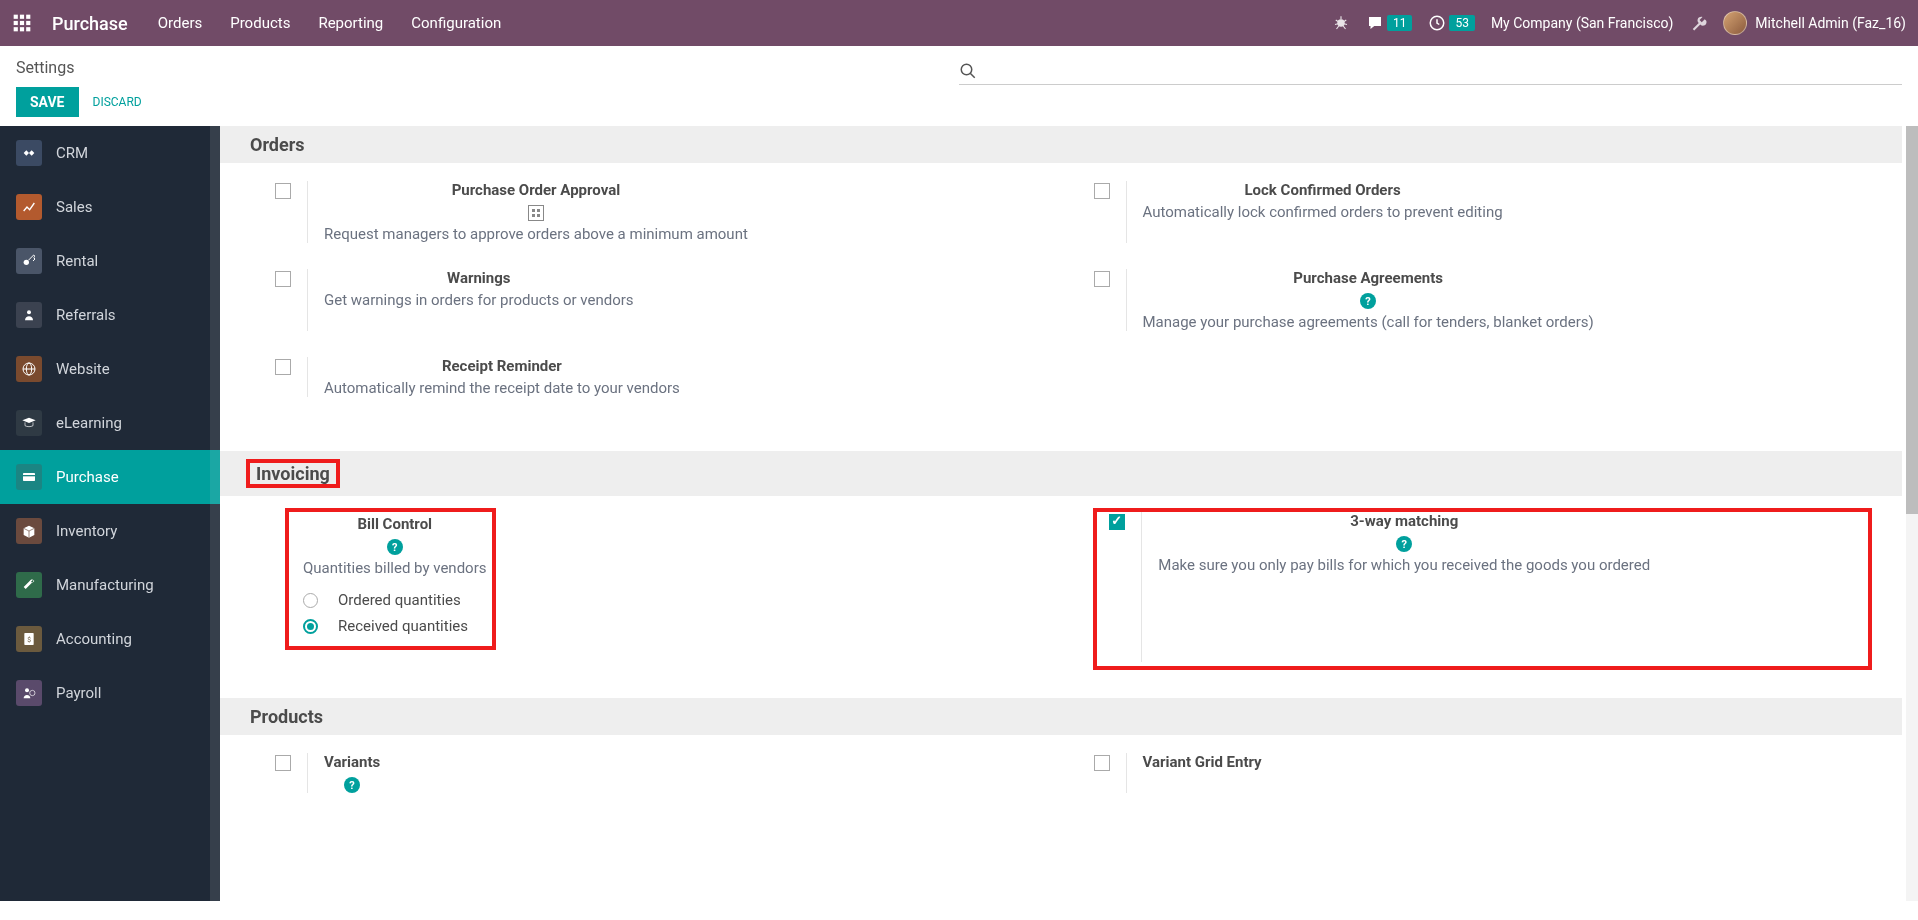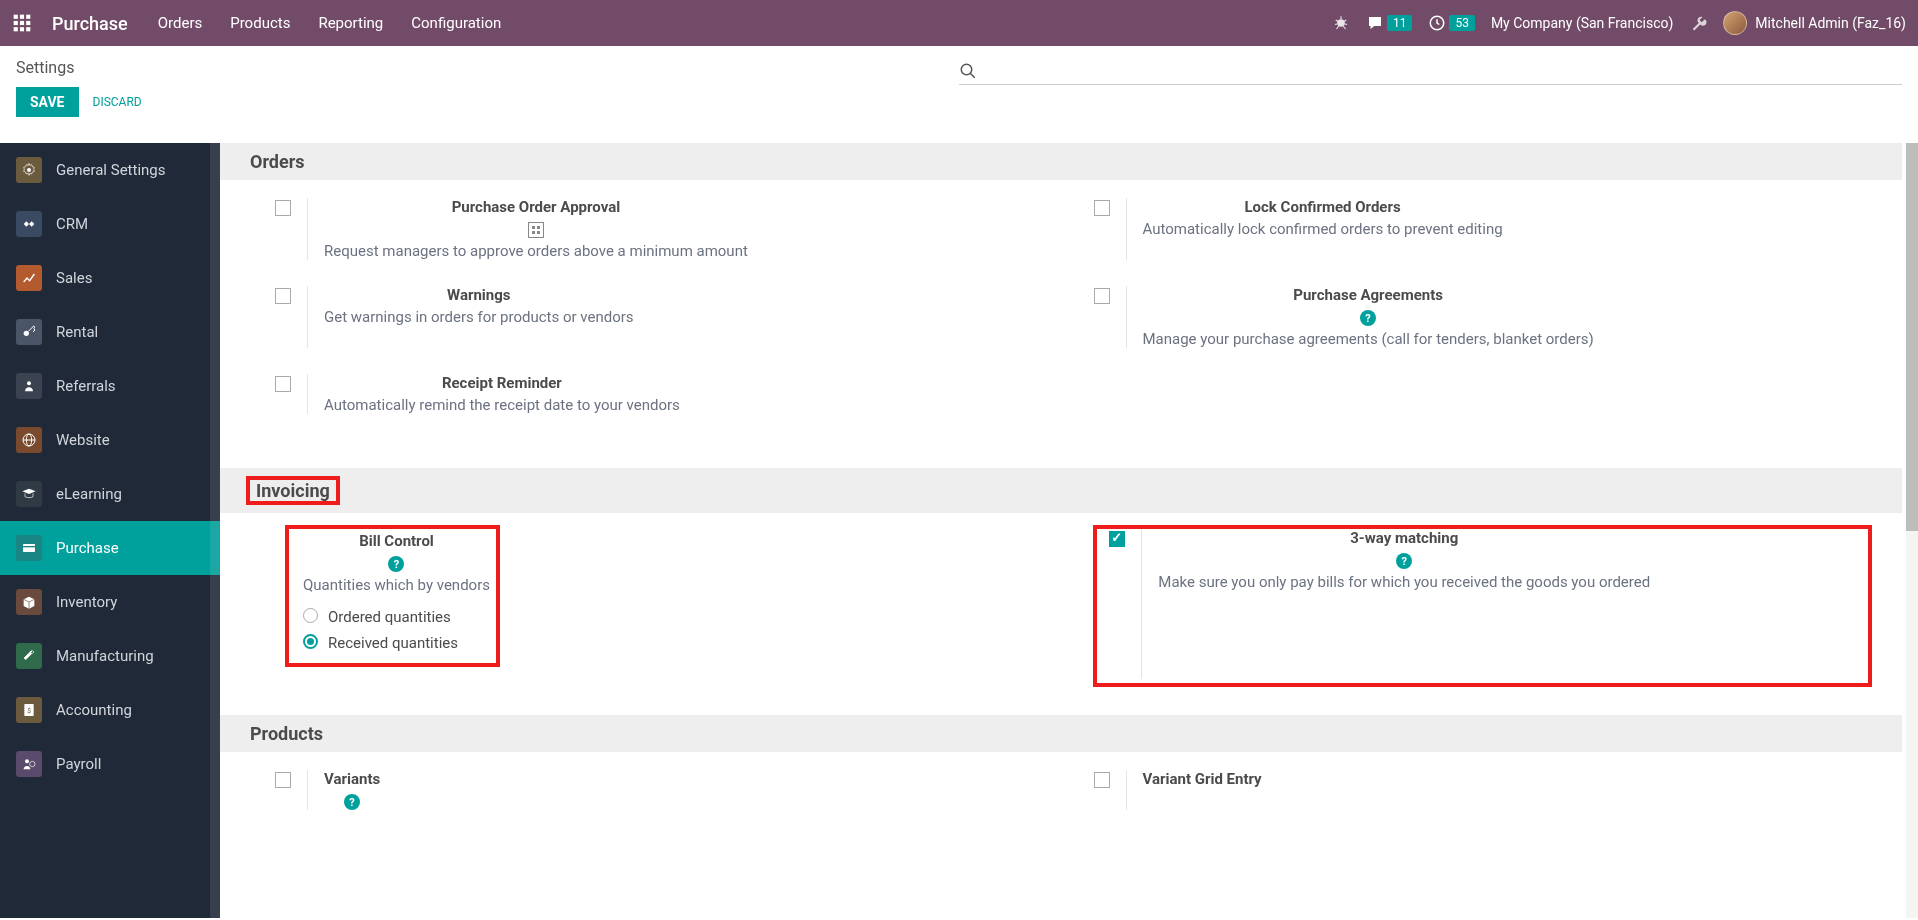--- a/index.html
+++ b/index.html
@@ -12,21 +12,21 @@
 .topnav-item { cursor: pointer; }
 .top-right { margin-left: auto; display: flex; align-items: center; gap: 16px; font-size: 14px; }
 .badge { background: #00A09D; color: #fff; font-size: 12px; padding: 1px 6px; border-radius: 2px; margin-left: 3px; }
 .bug-icon, .wrench-icon { opacity: 0.85; }
 .avatar { width: 24px; height: 24px; border-radius: 50%; background: linear-gradient(135deg,#d4a373,#8b5a3c); border: 1px solid rgba(255,255,255,0.4); }
 .msg-wrap, .clock-wrap { display: flex; align-items: center; cursor: pointer; }
 
 .cp { display: flex; align-items: flex-start; padding: 12px 16px 0 16px; }
 .cp-left { display: flex; flex-direction: column; gap: 10px; }
 .cp-title { font-size: 16px; color: #555; }
-.cp-buttons { display: flex; gap: 14px; align-items: center; margin-bottom: 26px; }
+.cp-buttons { display: flex; gap: 14px; align-items: center; margin-bottom: 9px; }
 .btn-save { background: #00a09d; color: #fff; border: none; padding: 7px 14px; font-weight: 700; font-size: 14px; cursor: pointer; }
 .btn-discard { background: none; border: none; color: #00a09d; font-weight: 400; font-size: 12px; cursor: pointer; }
 .cp-right { margin-left: auto; flex: 0 0 50%; }
 .search-wrap { display: flex; align-items: center; border-bottom: 1px solid #ccc; padding: 4px 0; }
 .search-input { flex: 1; border: none; outline: none; font-size: 15px; color: #666; background: transparent; }
 .search-input::placeholder { color: #999; }
 .search-icon { color: #666; cursor: pointer; }
 
 .main { display: flex; height: calc(920px - 46px - 99px); }
 
@@ -50,21 +50,21 @@
 .chk { width: 16px; height: 16px; border: 1px solid #aaa; background: #fff; cursor: pointer; display: inline-block; position: relative; }
 .chk.checked { background: #00a09d; border-color: #00a09d; }
 .chk.checked::after { content: "✓"; color: #fff; position: absolute; font-size: 13px; font-weight: 700; top: -2px; left: 1px; }
 .setting-content { border-left: 1px solid #e5e5e5; padding-left: 16px; }
 .setting-title { font-weight: 700; color: #4b4b4b; font-size: 15px; display: flex; align-items: center; gap: 6px; flex-direction: column; }
 .setting-desc { color: #6b7280; font-size: 15px; margin-top: 4px; }
 .help-icon { width: 16px; height: 16px; border-radius: 50%; background: #00a09d; color: #fff; display: inline-flex; align-items: center; justify-content: center; font-size: 11px; font-weight: 700; }
 .enterprise-icon { width: 16px; height: 16px; border: 1px solid #888; display: inline-flex; align-items: center; justify-content: center; }
 
 .radio-group { margin-top: 14px; }
-.radio-item { display: flex; align-items: flex-start; gap: 10px; margin-bottom: 8px; cursor: pointer; }
+.radio-item { display: flex; align-items: center; gap: 20px; margin-bottom: 8px; cursor: pointer; }
 .radio { width: 15px; height: 15px; border-radius: 50%; border: 1px solid #aaa; position: relative; }
 .radio.selected { border: 2px solid #00a09d; }
 .radio.selected::after { content: ""; position: absolute; width: 7px; height: 7px; background: #00a09d; border-radius: 50%; top: 2px; left: 2px; }
 .radio-label { font-size: 15px; color: #4b4b4b; }
 
 .hl-box { border: 4px solid #ef1c1c; }
 .hl-invoicing { display: inline-block; padding: 0 6px; margin-left: -4px; }
 .hl-bill { position: relative; padding: 3px 6px; margin: -6px; }
 .hl-3way { padding: 0 6px 4px 0; margin-top: -6px; }
 .setting-box.hl-3way .setting-check { padding-left: 12px; }
@@ -143,29 +143,20 @@
           <line x1="15" y1="15" x2="21" y2="21"></line>
         </svg>
     </div>
   </div>
 </div>
 
 <div class="main">
 
   <div class="sidebar">
     <div class="sidebar-item">
-        <span class="sidebar-icon" style="background:#6b5b3e">
-          <svg width="16" height="16" viewBox="0 0 24 24" fill="#fff">
-            <circle cx="12" cy="12" r="3"></circle>
-            <path d="M12 2l1 3 3-1 1 3 3 1-1 3 1 3-3 1-1 3-3-1-1 3-1-3-3 1-1-3-3-1 1-3-1-3 3-1 1-3 3 1z" fill="none" stroke="#fff" stroke-width="1"></path>
-          </svg>
-        </span>
-        <span>General Settings</span>
-      </div>
-    <div class="sidebar-item">
         <span class="sidebar-icon" style="background:#3b4a63">
           <svg width="16" height="16" viewBox="0 0 24 24" fill="#fff">
             <path d="M4 12l4-4 4 4 4-4 4 4-4 4-4-4-4 4z"></path>
           </svg>
         </span>
         <span>CRM</span>
       </div>
     <div class="sidebar-item">
         <span class="sidebar-icon" style="background:#b35a2e">
           <svg width="16" height="16" viewBox="0 0 24 24" fill="none" stroke="#fff" stroke-width="2">
@@ -332,21 +323,21 @@
     <div class="section-body">
       <div class="settings-row">
         <div class="setting-box">
           <div class="setting-check"></div>
           <div class="hl-box hl-bill">
             <div class="setting-content" style="border-left:none;padding-left:8px;">
               <div class="setting-title">
                   <span>Bill Control</span>
                   <span class="help-icon">?</span>
                 </div>
-              <div class="setting-desc">Quantities which by vendors</div>
+              <div class="setting-desc">Quantities billed by vendors</div>
               <div class="radio-group">
                 <div class="radio-item">
                     <span class="radio"></span>
                     <span class="radio-label">Ordered quantities</span>
                   </div>
                 <div class="radio-item">
                     <span class="radio selected"></span>
                     <span class="radio-label">Received quantities</span>
                   </div>
               </div>

